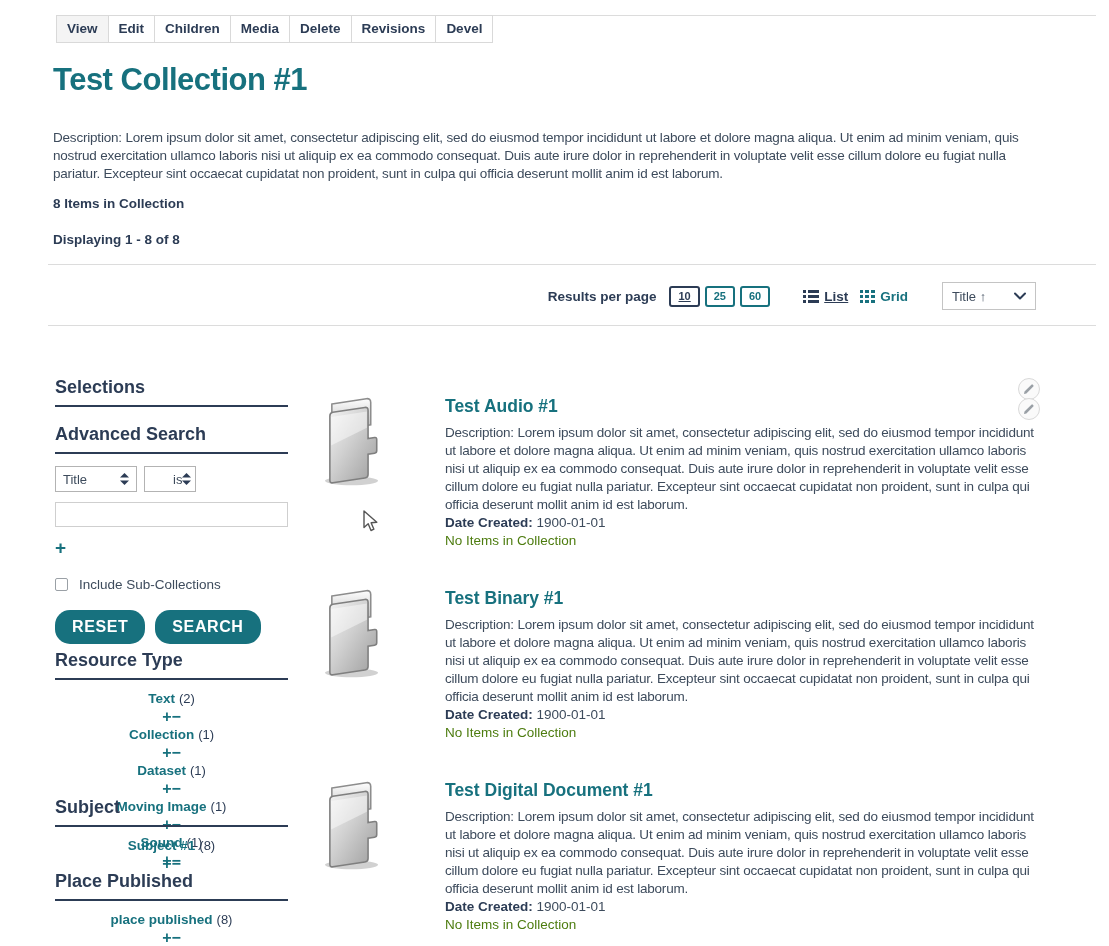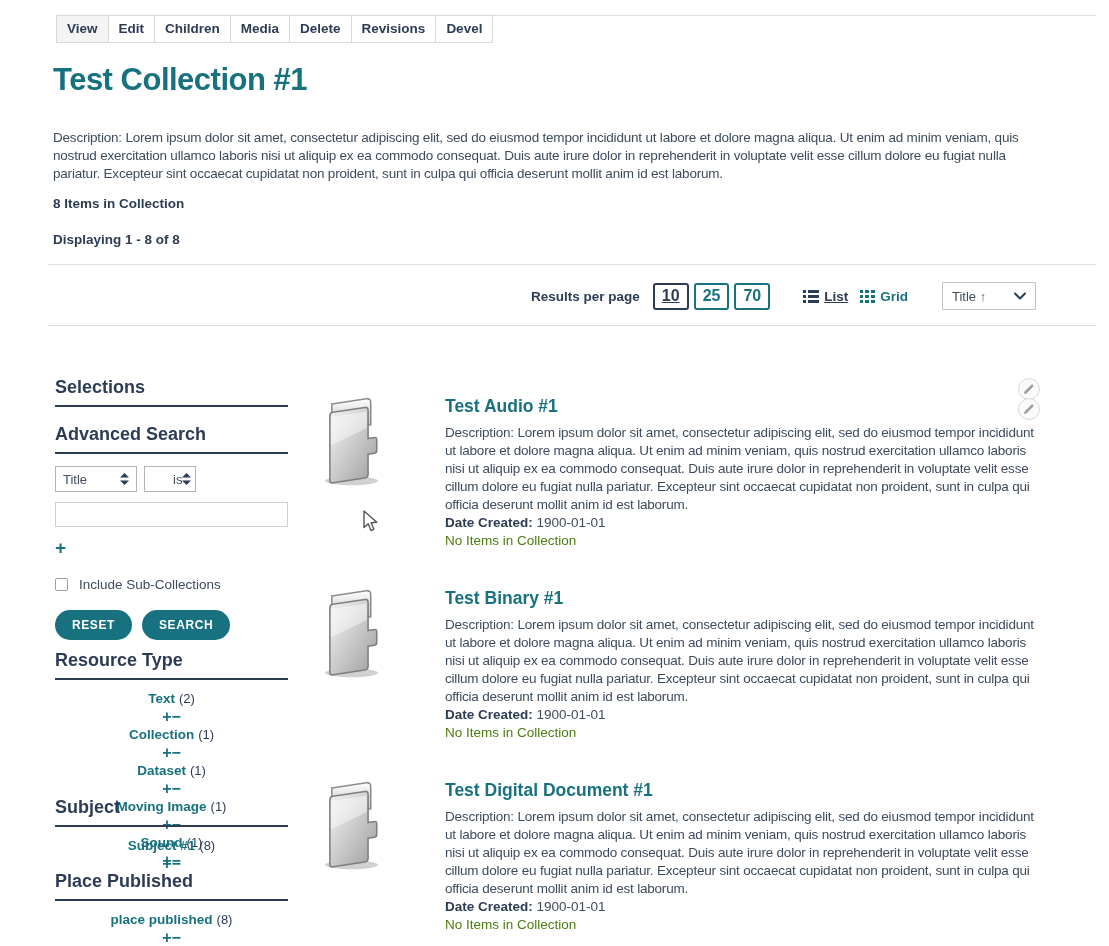--- a/index.html
+++ b/index.html
@@ -21,21 +21,21 @@
   .page-desc { left: 53px; top: 129px; width: 995px; font-size: 13.5px; line-height: 18px;
                letter-spacing: -0.2px; color: #3d4b5c; }
   .items-count { left: 53px; top: 196px; font-size: 13.5px; font-weight: bold; color: #2c3c55; }
   .displaying { left: 53px; top: 232px; font-size: 13.5px; font-weight: bold; color: #2c3c55; }
   .divider { left: 48px; width: 1048px; height: 1px; background: #dcdcdc; }
 
   
   .results-bar { top: 282px; right: 73px; display: flex; align-items: center; height: 28px; }
   .rpp-label { font-size: 13.5px; font-weight: bold; color: #2c3c55; margin-right: 8px; }
   .rpp-box { border: 2px solid #17717e; color: #17717e; border-radius: 3px; margin-left: 5px;
-             padding: 2px 7px 3px; font-size: 16px; font-weight: bold; cursor: pointer; }
+             padding: 2px 7px 3px; font-size: 11px; font-weight: bold; cursor: pointer; }
   .rpp-box.active { border-color: #2c3c55; color: #2c3c55; }
   .rpp-box.active span { text-decoration: underline; }
   .view-toggle { display: flex; align-items: center; font-size: 13.5px; font-weight: bold; cursor: pointer; }
   .view-toggle .vt-icon { margin-right: 5px; display: inline-flex; }
   .vt-list { margin-left: 33px; color: #2c3c55; }
   .vt-list span.lbl { text-decoration: underline; }
   .vt-grid { margin-left: 12px; color: #17717e; }
   .sort-select { margin-left: 34px; width: 94px; height: 28px; border: 1px solid #c4c4c4;
                  background: #fff; display: flex; align-items: center; justify-content: space-between;
                  padding: 0 9px; font-size: 13px; color: #3d4b5c; cursor: pointer; }
@@ -53,21 +53,21 @@
   .sel-op { width: 52px; padding-left: 28px; }
   .adv-input { margin-top: 10px; width: 233px; height: 25px; border: 1px solid #cfcfcf;
                background: #fff; font-size: 13px; padding: 0 6px; color: #3d4b5c; }
   .add-criteria { margin-top: 12px; font-size: 19px; font-weight: bold; color: #17717e;
                   line-height: 18px; cursor: pointer; width: 16px; }
   .cb-row { margin-top: 20px; display: flex; align-items: center; font-size: 13.5px; color: #3d4b5c; }
   .cb { width: 13px; height: 13px; border: 1.5px solid #9aa0a6; border-radius: 2px;
         background: #fff; margin-right: 11px; cursor: pointer; flex: 0 0 auto; }
   .btn-row { margin-top: 18px; display: flex; }
   .pill { background: #17717e; color: #ffffff; border: none; border-radius: 15px;
-          font-family: "Liberation Sans", sans-serif; font-size: 12px; font-weight: bold;
+          font-family: "Liberation Sans", sans-serif; font-size: 16px; font-weight: bold;
           letter-spacing: 0.6px; padding: 8px 17px 8px; cursor: pointer; }
   .pill + .pill { margin-left: 10px; }
   .facet-rows { margin-top: 10px; }
   .facet-row { display: flex; justify-content: space-between; align-items: center;
                line-height: 18px; font-size: 13.5px; flex-direction: column; }
   .facet-link { color: #17717e; font-weight: bold; text-decoration: none; cursor: pointer; }
   .facet-count { color: #2c3c55; font-size: 13px; margin-left: 4px; }
   .facet-ops { color: #17717e; font-weight: bold; font-size: 16px; letter-spacing: 0; }
   .facet-ops span { cursor: pointer; }
 
@@ -125,21 +125,21 @@
 <p class="abs page-desc">Description: Lorem ipsum dolor sit amet, consectetur adipiscing elit, sed do eiusmod tempor incididunt ut labore et dolore magna aliqua. Ut enim ad minim veniam, quis nostrud exercitation ullamco laboris nisi ut aliquip ex ea commodo consequat. Duis aute irure dolor in reprehenderit in voluptate velit esse cillum dolore eu fugiat nulla pariatur. Excepteur sint occaecat cupidatat non proident, sunt in culpa qui officia deserunt mollit anim id est laborum.</p>
 <div class="abs items-count">8 Items in Collection</div>
 <div class="abs displaying">Displaying 1 - 8 of 8</div>
 
 <div class="abs divider" style="top:264px"></div>
 
 <div class="abs results-bar">
   <span class="rpp-label">Results per page</span>
   <span class="rpp-box active"><span>10</span></span>
   <span class="rpp-box"><span>25</span></span>
-  <span class="rpp-box"><span>70</span></span>
+  <span class="rpp-box"><span>60</span></span>
 
   <span class="view-toggle vt-list">
     <span class="vt-icon">
       <svg width="16" height="13" viewBox="0 0 16 13">
         <g fill="#2c3c55">
           <rect x="0" y="0" width="3" height="3"></rect>
             <rect x="5" y="0" width="11" height="3"></rect>
           <rect x="0" y="5" width="3" height="3"></rect>
             <rect x="5" y="5" width="11" height="3"></rect>
           <rect x="0" y="10" width="3" height="3"></rect>

